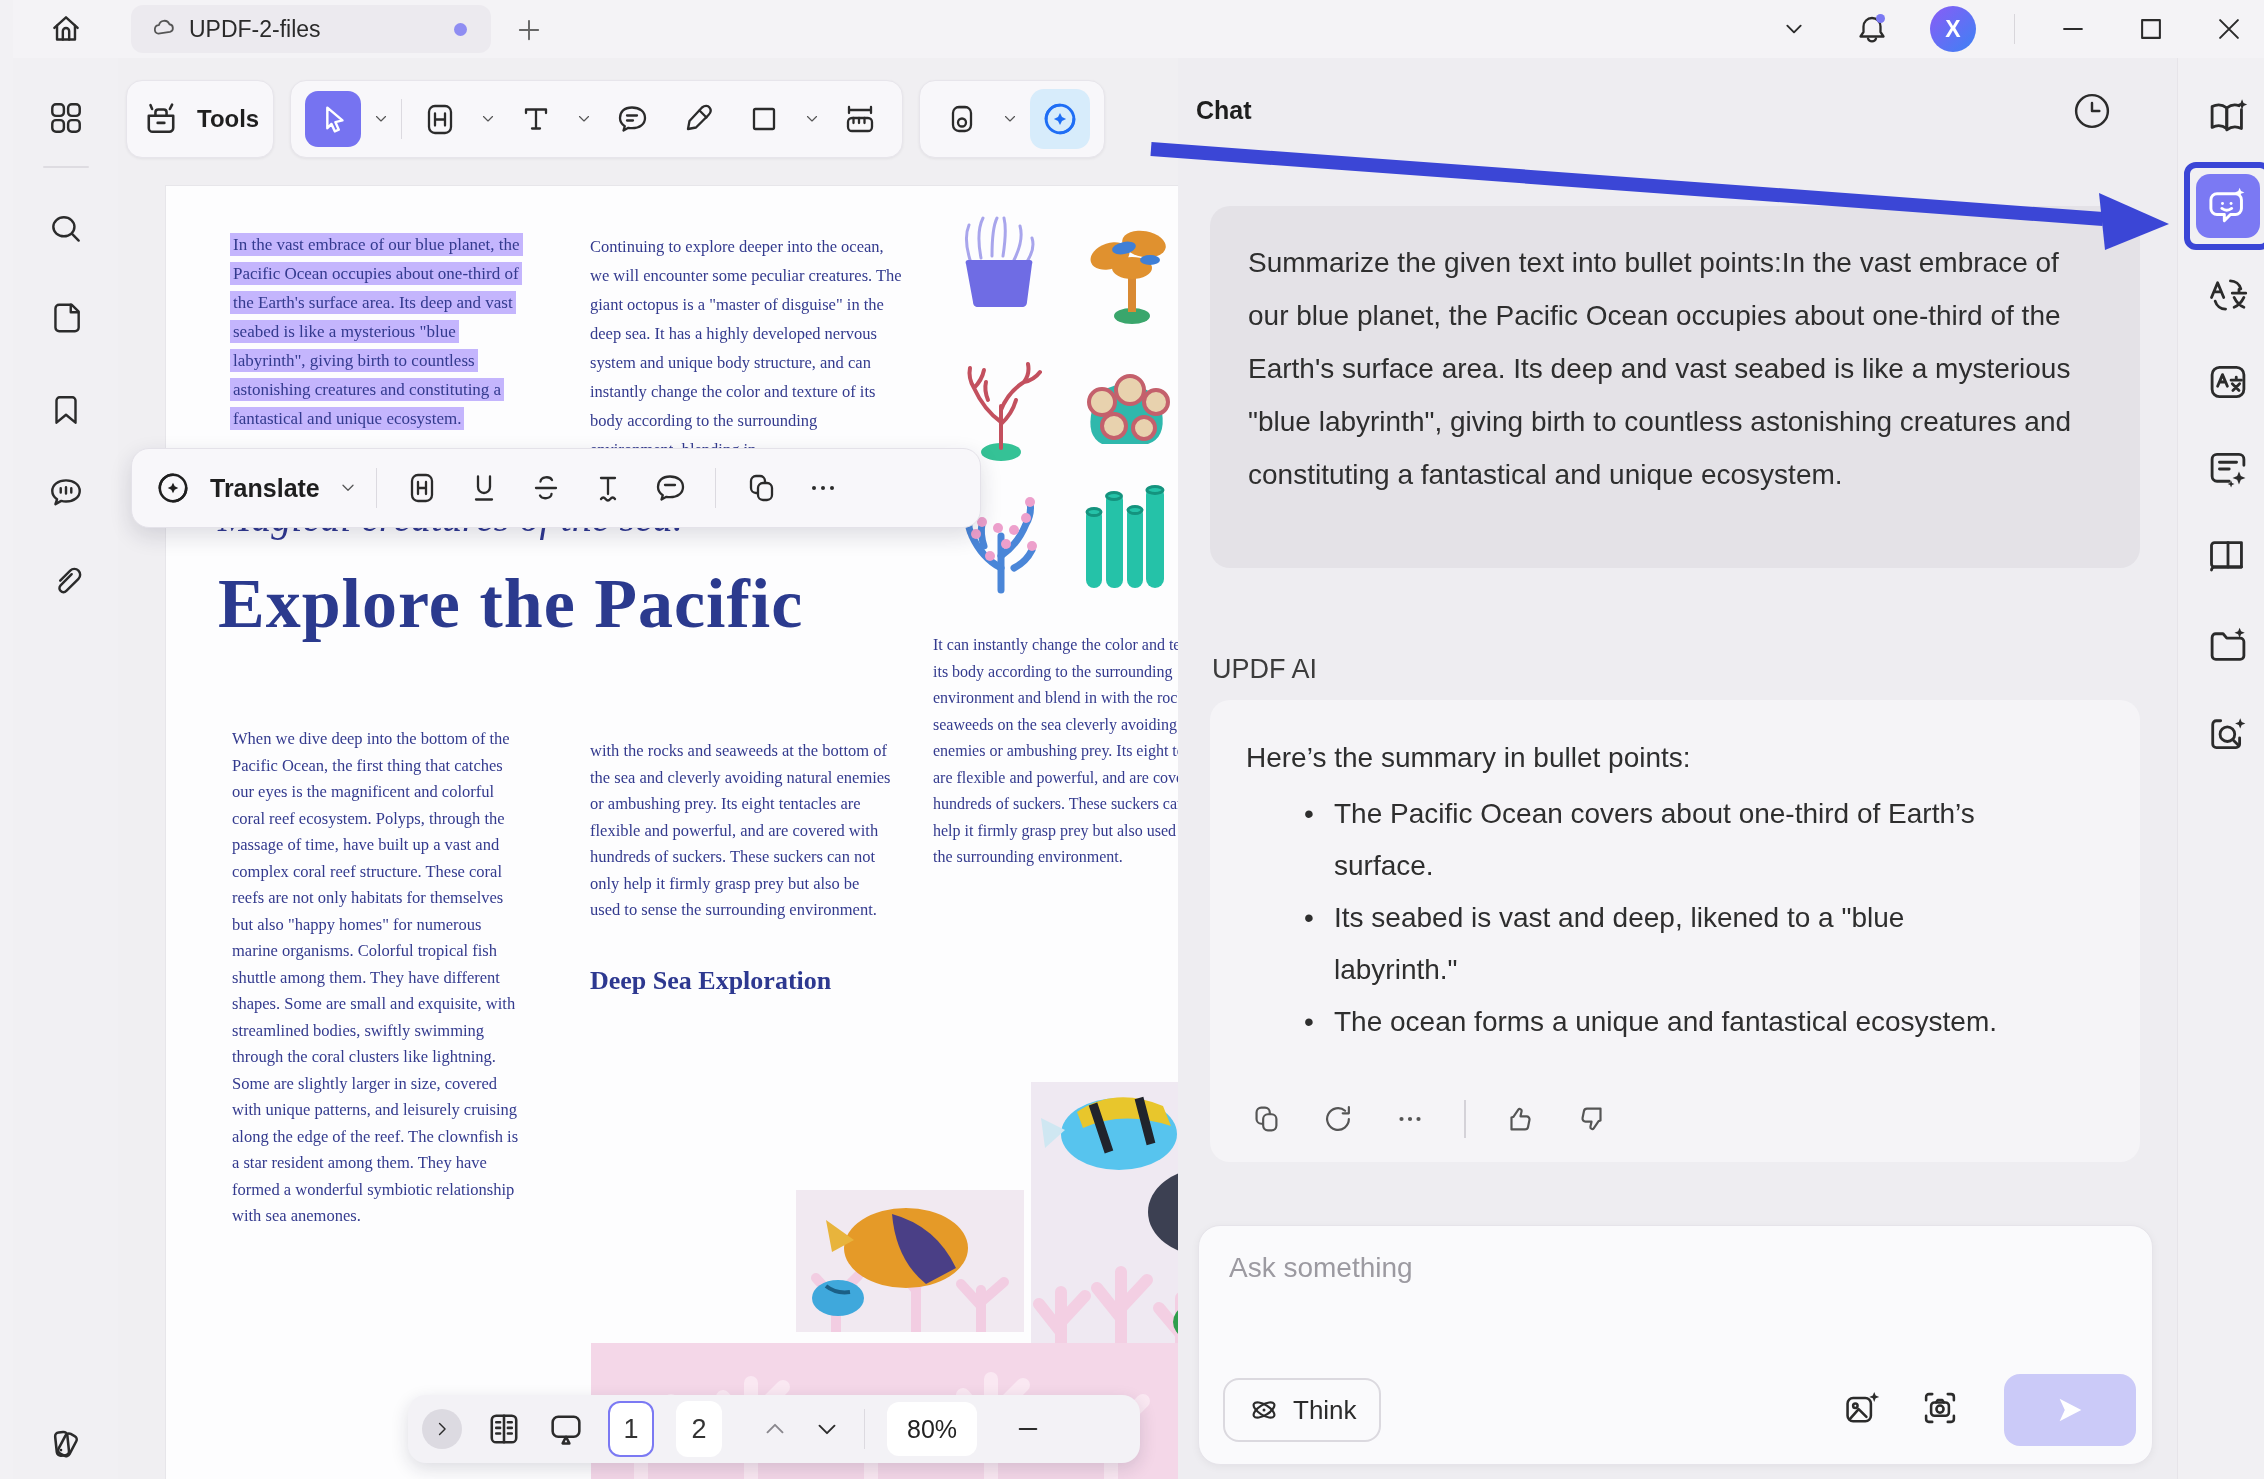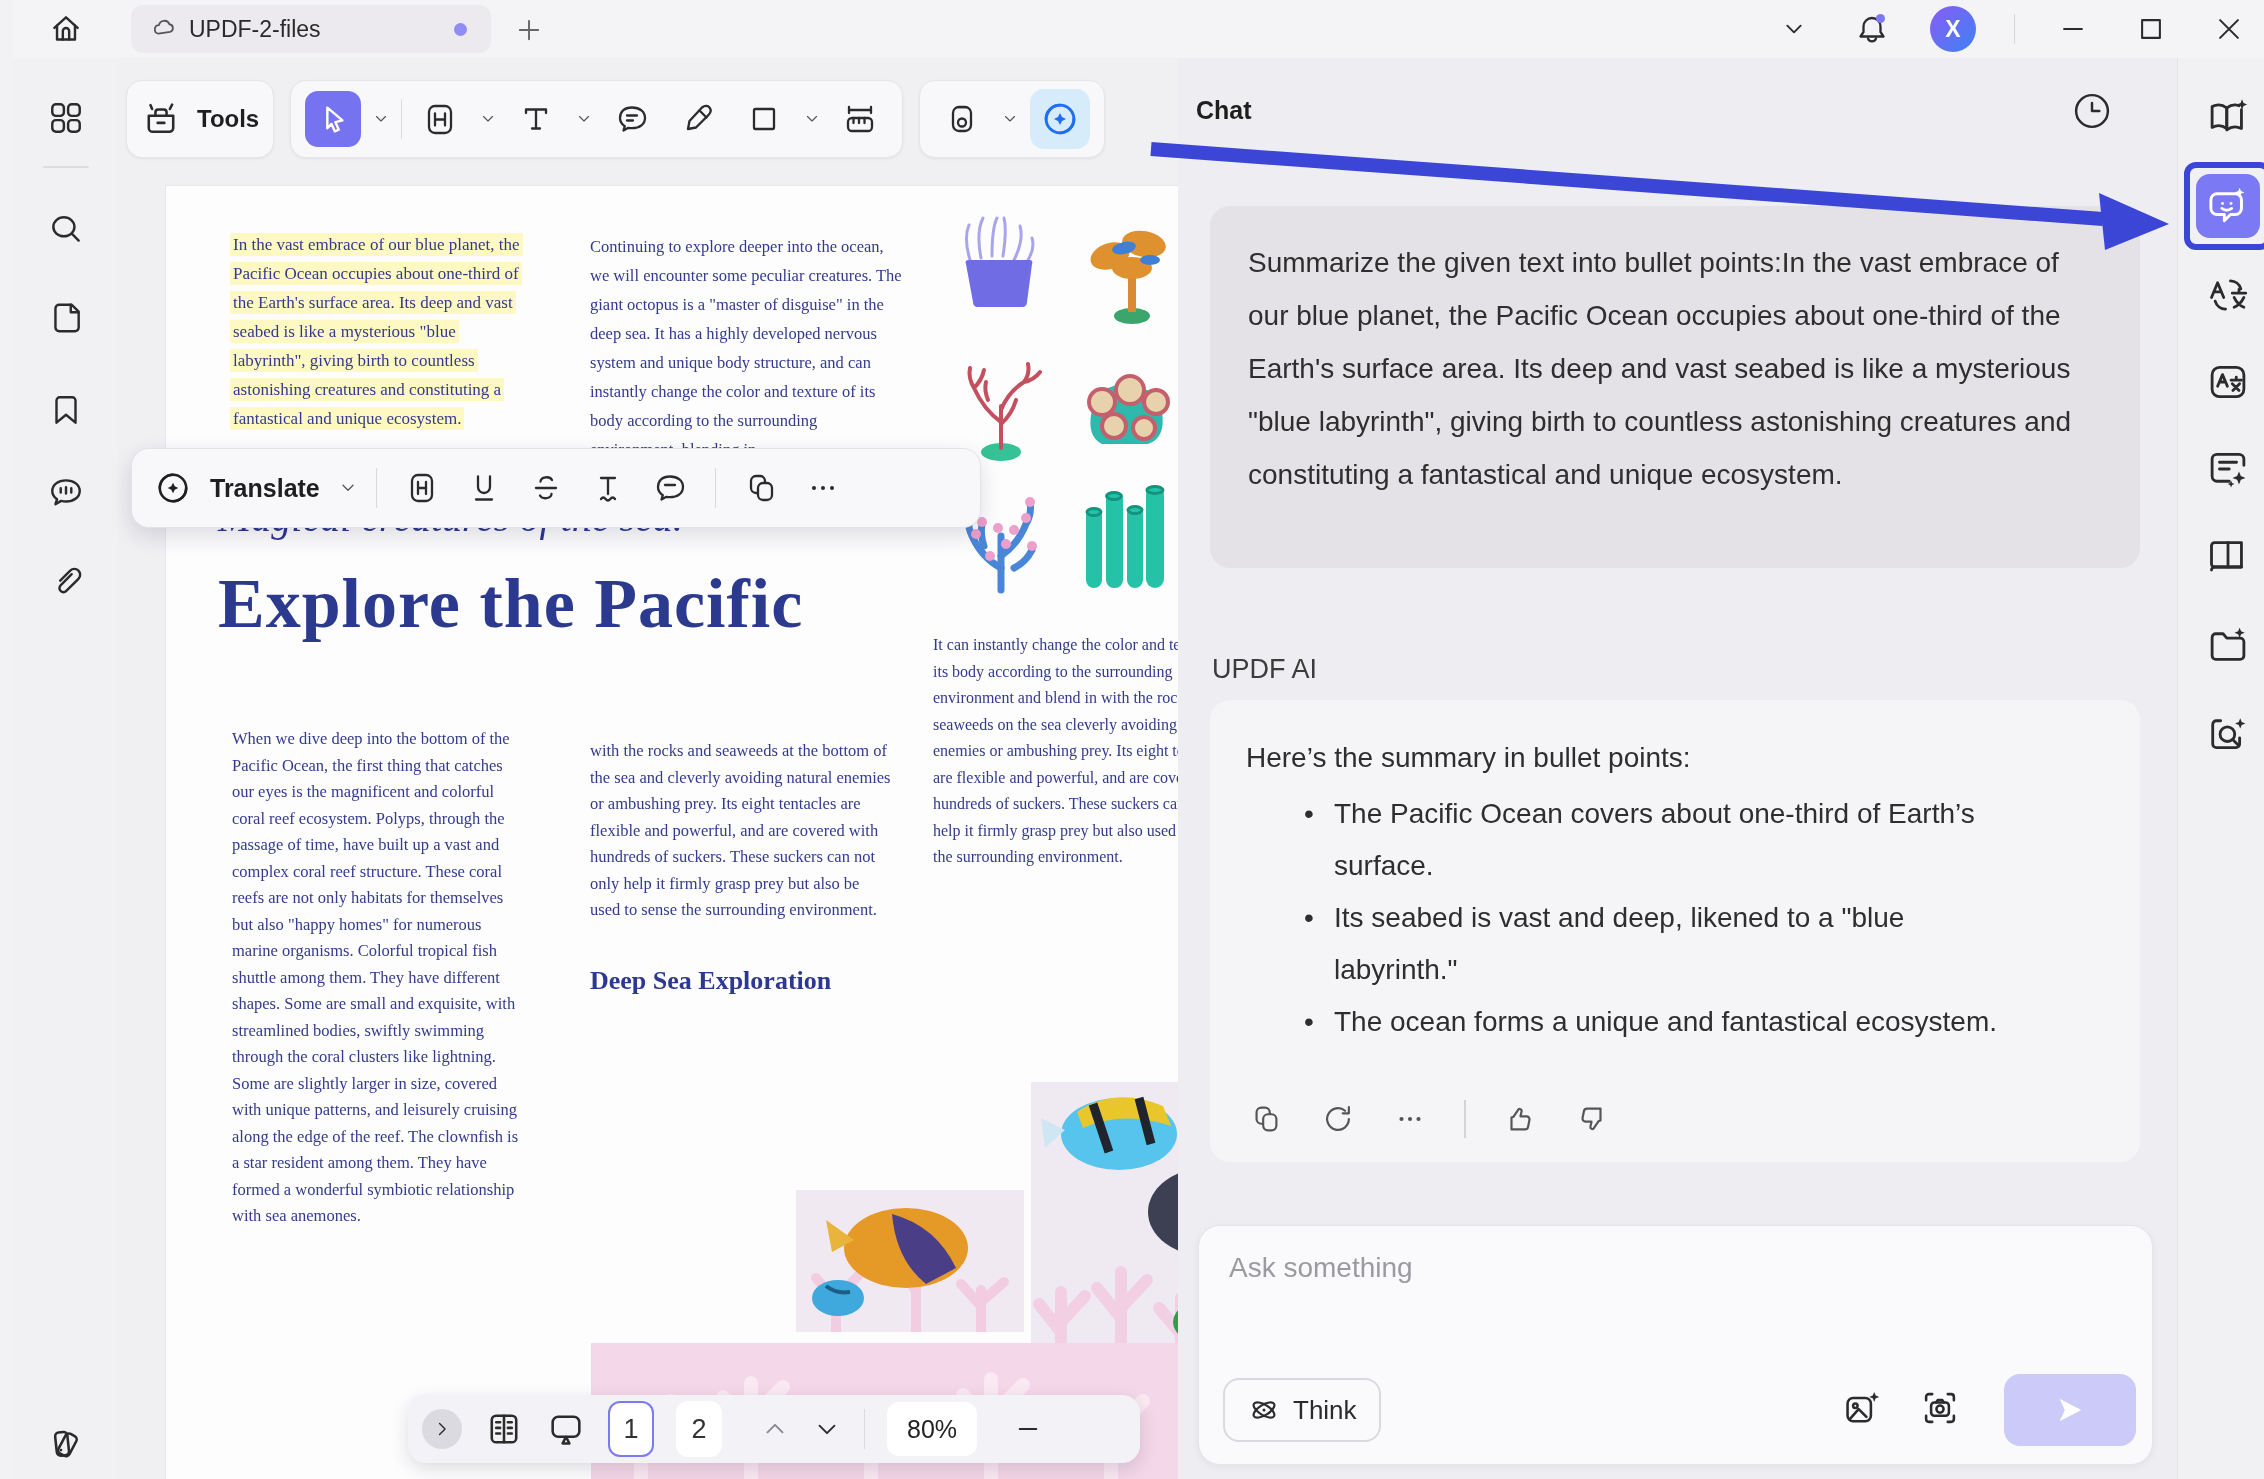--- a/index.html
+++ b/index.html
@@ -37,21 +37,21 @@
   .tools-label { font-size:24px; font-weight:bold; color:#1f1f1f; margin-left:6px; }
   .tool-btn { width:56px; height:56px; border-radius:13px; display:flex; align-items:center; justify-content:center; }
   .tool-btn.active { background:#7673f1; }
   .ai-btn { width:60px; height:60px; border-radius:14px; background:#d7ecfb; display:flex; align-items:center; justify-content:center; }
   .chev { width:20px; height:20px; display:flex; align-items:center; justify-content:center; }
   .tdiv { width:1px; height:40px; background:#dcdae0; }
 
   
   .doc { font-family:"Liberation Serif", serif; color:#333a8e; }
   .sel-para { position:absolute; left:64px; top:44px; width:296px; font-size:17px; line-height:29px; }
-  .hl { background:#fef9c3; padding:2px 3px; box-decoration-break:clone; -webkit-box-decoration-break:clone; }
+  .hl { background:#c4b5fd; padding:2px 3px; box-decoration-break:clone; -webkit-box-decoration-break:clone; }
   .col2-top { position:absolute; left:424px; top:46px; width:312px; font-size:16.5px; line-height:29px; }
   .coral-grid { position:absolute; left:780px; top:22px; width:260px; display:grid; grid-template-columns:110px 110px; grid-auto-rows:124px; column-gap:16px; row-gap:8px; }
   .tagline { position:absolute; left:52px; top:308px; font-size:40px; font-style:italic; color:#2e3790; z-index:1; }
   .doc-title { position:absolute; left:52px; top:378px; font-size:70px; font-weight:bold; color:#2b3a8e; letter-spacing:1px; }
   .col3-top { position:absolute; left:767px; top:446px; width:310px; font-size:16px; line-height:26.5px; }
   .col1-bot { position:absolute; left:66px; top:540px; width:294px; font-size:16.5px; line-height:26.5px; }
   .col2-bot { position:absolute; left:424px; top:552px; width:302px; font-size:16.5px; line-height:26.5px; }
   .col2-head { font-size:26px; font-weight:bold; color:#2d3890; margin:44px 0 22px 0; }
 
   

